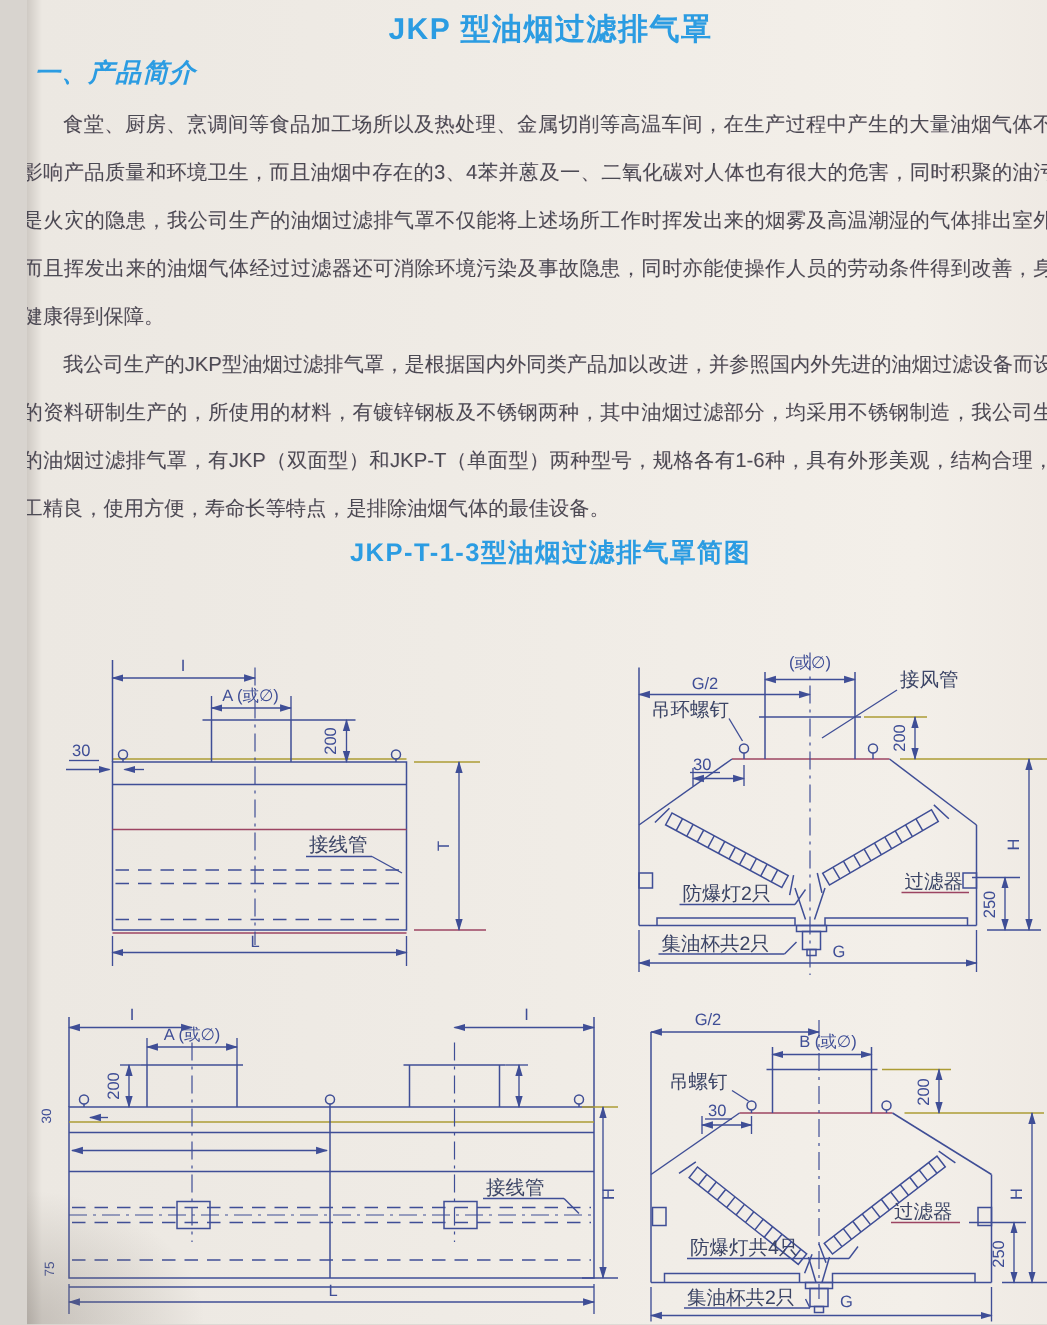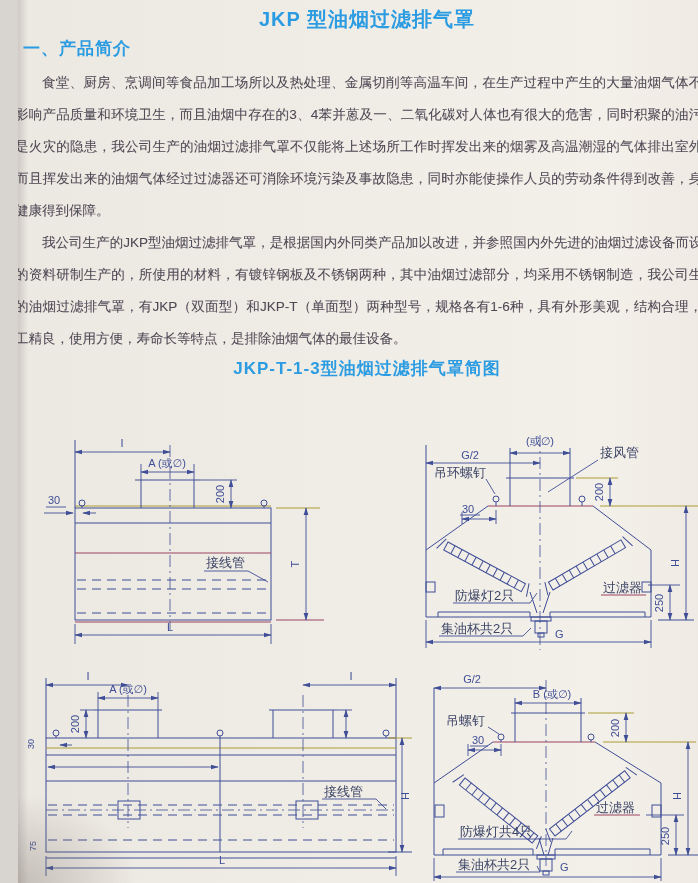--- a/index.html
+++ b/index.html
@@ -3,21 +3,21 @@
 <meta charset="utf-8">
 <style>
   html,body{margin:0;padding:0;background:#d8d4cf;}
   .page{position:relative;width:698px;height:883px;overflow:hidden;
     background:linear-gradient(90deg,#cfcac4 0px,#ece8e2 10px,#efebe5 40%,#f3efe9 85%,#eee9e3 100%);
     font-family:"Liberation Sans","DejaVu Sans",sans-serif;margin-left:18px;}
   .page:after{content:"";position:absolute;left:0;bottom:0;width:120px;height:90px;
     background:radial-gradient(ellipse at 0% 100%,rgba(120,112,104,.35),rgba(0,0,0,0) 70%);pointer-events:none;}
   .doc-title{position:absolute;top:6px;left:0;width:100%;text-align:center;
     color:#2b9ce2;font-size:20px;font-weight:bold;letter-spacing:1px;}
-  .section-head{position:absolute;top:37px;left:5px;color:#2b9ce2;font-size:17px;font-weight:bold;letter-spacing:1px;}
+  .section-head{position:absolute;top:37px;left:5px;color:#2b9ce2;font-size:17px;font-weight:bold;letter-spacing:1px;font-style:italic;}
   .bodytext{position:absolute;top:67px;left:-3px;width:701px;color:#4b4a53;
     font-size:13.5px;line-height:32px;text-align:justify;
     text-shadow:0.4px 0 0.4px rgba(150,70,120,0.18);}
   .bodytext p{margin:0;text-indent:2em;}
   .fig-heads{position:absolute;top:356px;left:0;width:100%;text-align:center;
     color:#2b9ce2;font-size:17px;font-weight:bold;letter-spacing:1px;line-height:26px;}
   svg{position:absolute;overflow:visible;}
   .ln{stroke:#3f4e96;fill:none;stroke-width:1;}
   .lnY{stroke:#ac9c34;fill:none;stroke-width:1;}
   .lnR{stroke:#9c4462;fill:none;stroke-width:1;}

